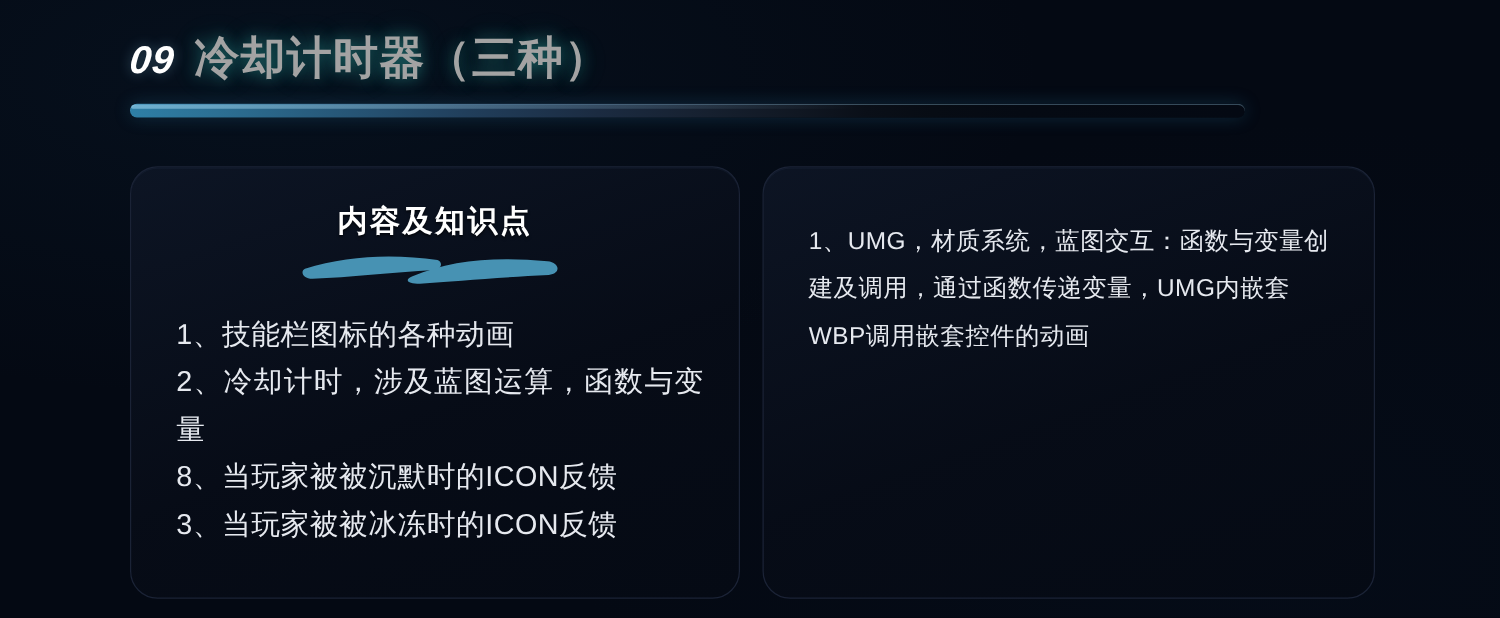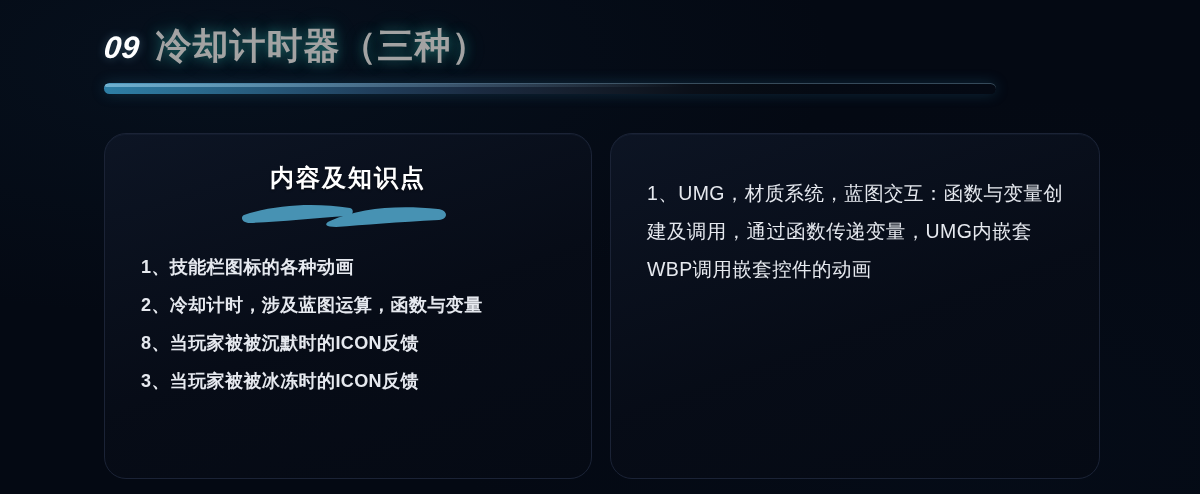--- a/index.html
+++ b/index.html
@@ -153,26 +153,25 @@
 
   
   .card-body {
     margin-top: 12px;
     padding-left: 14px;
     padding-right: 6px;
   }
 
   .body-line {
     color: #E6E9EF;
-    font-size: 18px;
+    font-size: 23px;
     line-height: 38px;
     letter-spacing: 0.4px;
     text-align: justify;
     text-justify: inter-ideograph;
-    font-weight: bold;
   }
 
   .body-para {
     color: #E6E9EF;
     font-size: 19.5px;
     line-height: 38px;
     letter-spacing: 0.4px;
   }
 </style>
 </head>

